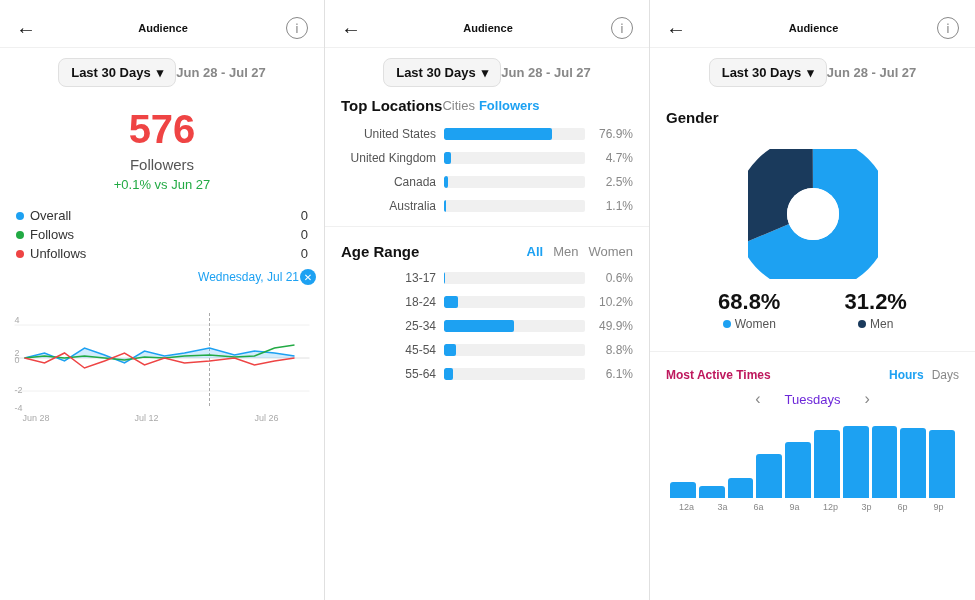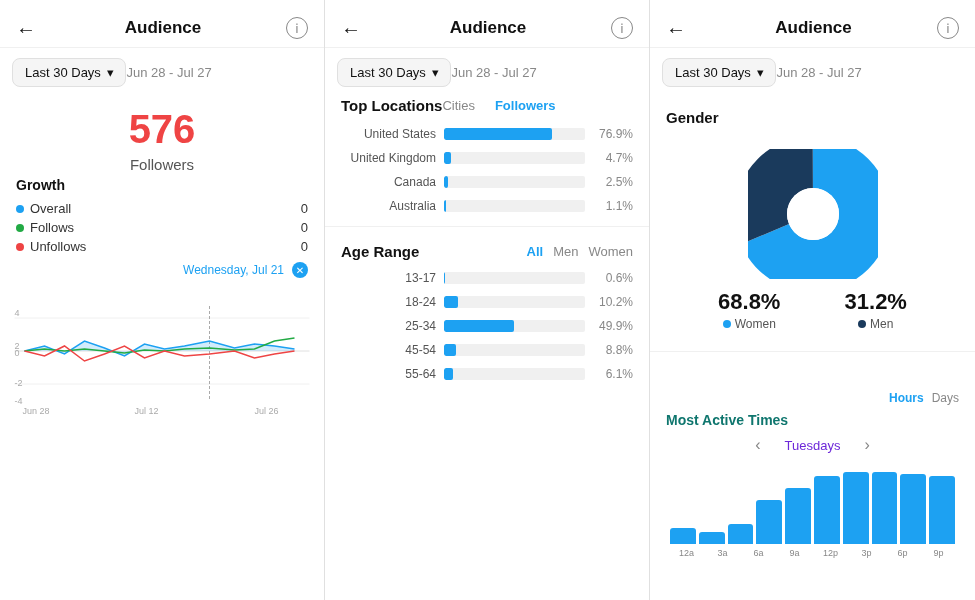--- a/index.html
+++ b/index.html
@@ -20,21 +20,21 @@
       position: relative;
     }
     .panel-header {
       display: flex;
       align-items: center;
       justify-content: space-between;
       padding: 16px 16px 8px;
       border-bottom: 1px solid #f0f0f0;
     }
     .panel-header .title {
-      font-size: 17px;
+      font-size: 11px;
       font-weight: 600;
       color: #111;
     }
     .back-btn {
       font-size: 20px;
       color: #111;
       cursor: pointer;
       width: 24px;
     }
     .info-btn {
@@ -45,22 +45,23 @@
       display: flex;
       align-items: center;
       justify-content: center;
       font-size: 13px;
       color: #888;
       cursor: pointer;
     }
     .date-row {
       display: flex;
       align-items: center;
-      justify-content: flex-start;
+      justify-content: center;
       padding: 10px 12px;
+      font-weight: bold;
     }
     .date-selector {
       background: #f5f5f5;
       border: 1px solid #e0e0e0;
       border-radius: 8px;
       padding: 6px 12px;
       font-size: 13px;
       color: #111;
       cursor: pointer;
       display: flex;
@@ -117,27 +118,27 @@
       width: 8px;
       height: 8px;
       border-radius: 50%;
     }
     .legend-val {
       font-size: 13px;
       color: #333;
     }
     .tooltip-label {
       text-align: right;
-      padding: 4px 16px;
+      padding: 4px 8px;
       font-size: 12px;
       color: #1da1f2;
       display: flex;
       align-items: center;
       justify-content: flex-end;
-      gap: 8px;
+      gap: 1px;
     }
     .tooltip-x {
       width: 16px;
       height: 16px;
       background: #1da1f2;
       border-radius: 50%;
       display: inline-flex;
       align-items: center;
       justify-content: center;
       color: #fff;
@@ -158,21 +159,21 @@
       padding: 12px 16px 8px;
     }
     .tab-row {
       display: flex;
       align-items: center;
       justify-content: flex-start;
       padding: 0 16px 8px;
     }
     .tab-group {
       display: flex;
-      gap: 20px;
+      gap: 4px;
     }
     .tab-item {
       font-size: 13px;
       cursor: pointer;
       color: #888;
     }
     .tab-item.active {
       color: #1da1f2;
       font-weight: 600;
     }
@@ -272,24 +273,23 @@
     .active-times {
       padding: 8px 16px;
     }
     .at-header {
       display: flex;
       align-items: center;
       justify-content: space-between;
       margin-bottom: 8px;
     }
     .at-title {
-      font-size: 14px;
-      font-weight: 600;
-      color: #0f766e;
-      margin-top: 44px;
+      font-size: 12px;
+      font-weight: 600;
+      color: #be185d;
     }
     .at-tabs {
       display: flex;
       gap: 8px;
     }
     .at-tab {
       font-size: 12px;
       color: #888;
       cursor: pointer;
     }
@@ -357,22 +357,22 @@
   </div>
   <div class="date-row">
     <div class="date-selector">
       <span>Last 30 Days</span>
       <span>▾</span>
     </div>
     <span class="date-range">Jun 28 - Jul 27</span>
   </div>
   <div class="followers-count">576</div>
   <div class="followers-label">Followers</div>
+  <div class="followers-change">+0.1% vs Jun 27</div>
   <div class="growth-section">
-    <div class="growth-title">Growth</div>
     <div class="legend-item">
       <div class="legend-left">
         <div class="legend-dot" style="background:#1da1f2"></div>
         <span>Overall</span>
       </div>
       <span class="legend-val">0</span>
     </div>
     <div class="legend-item">
       <div class="legend-left">
         <div class="legend-dot" style="background:#22aa44"></div>

